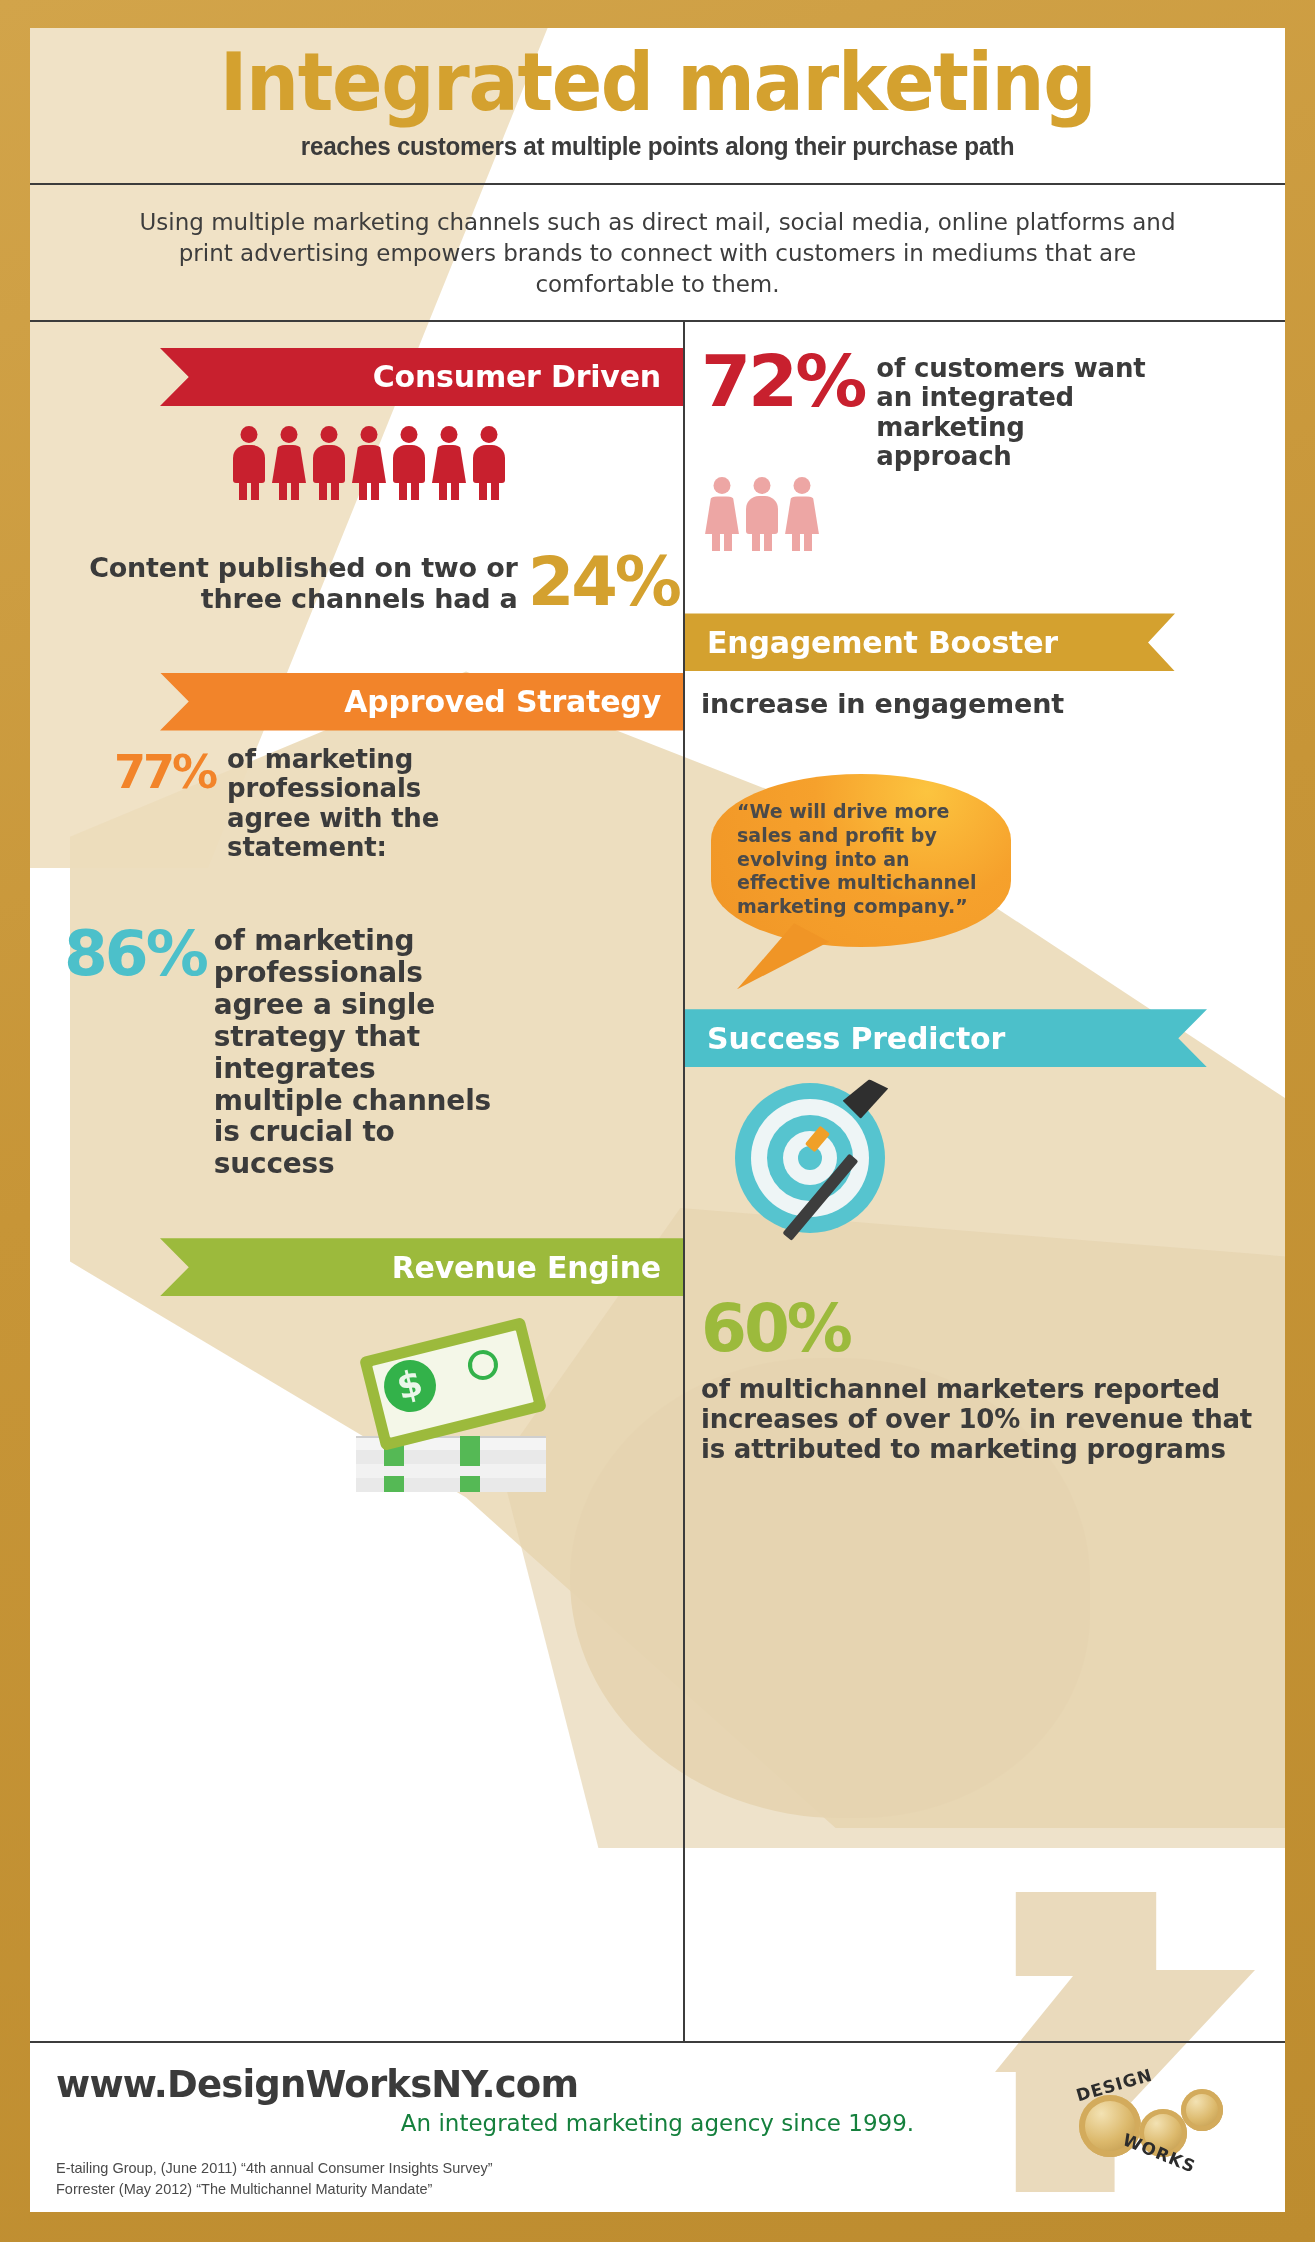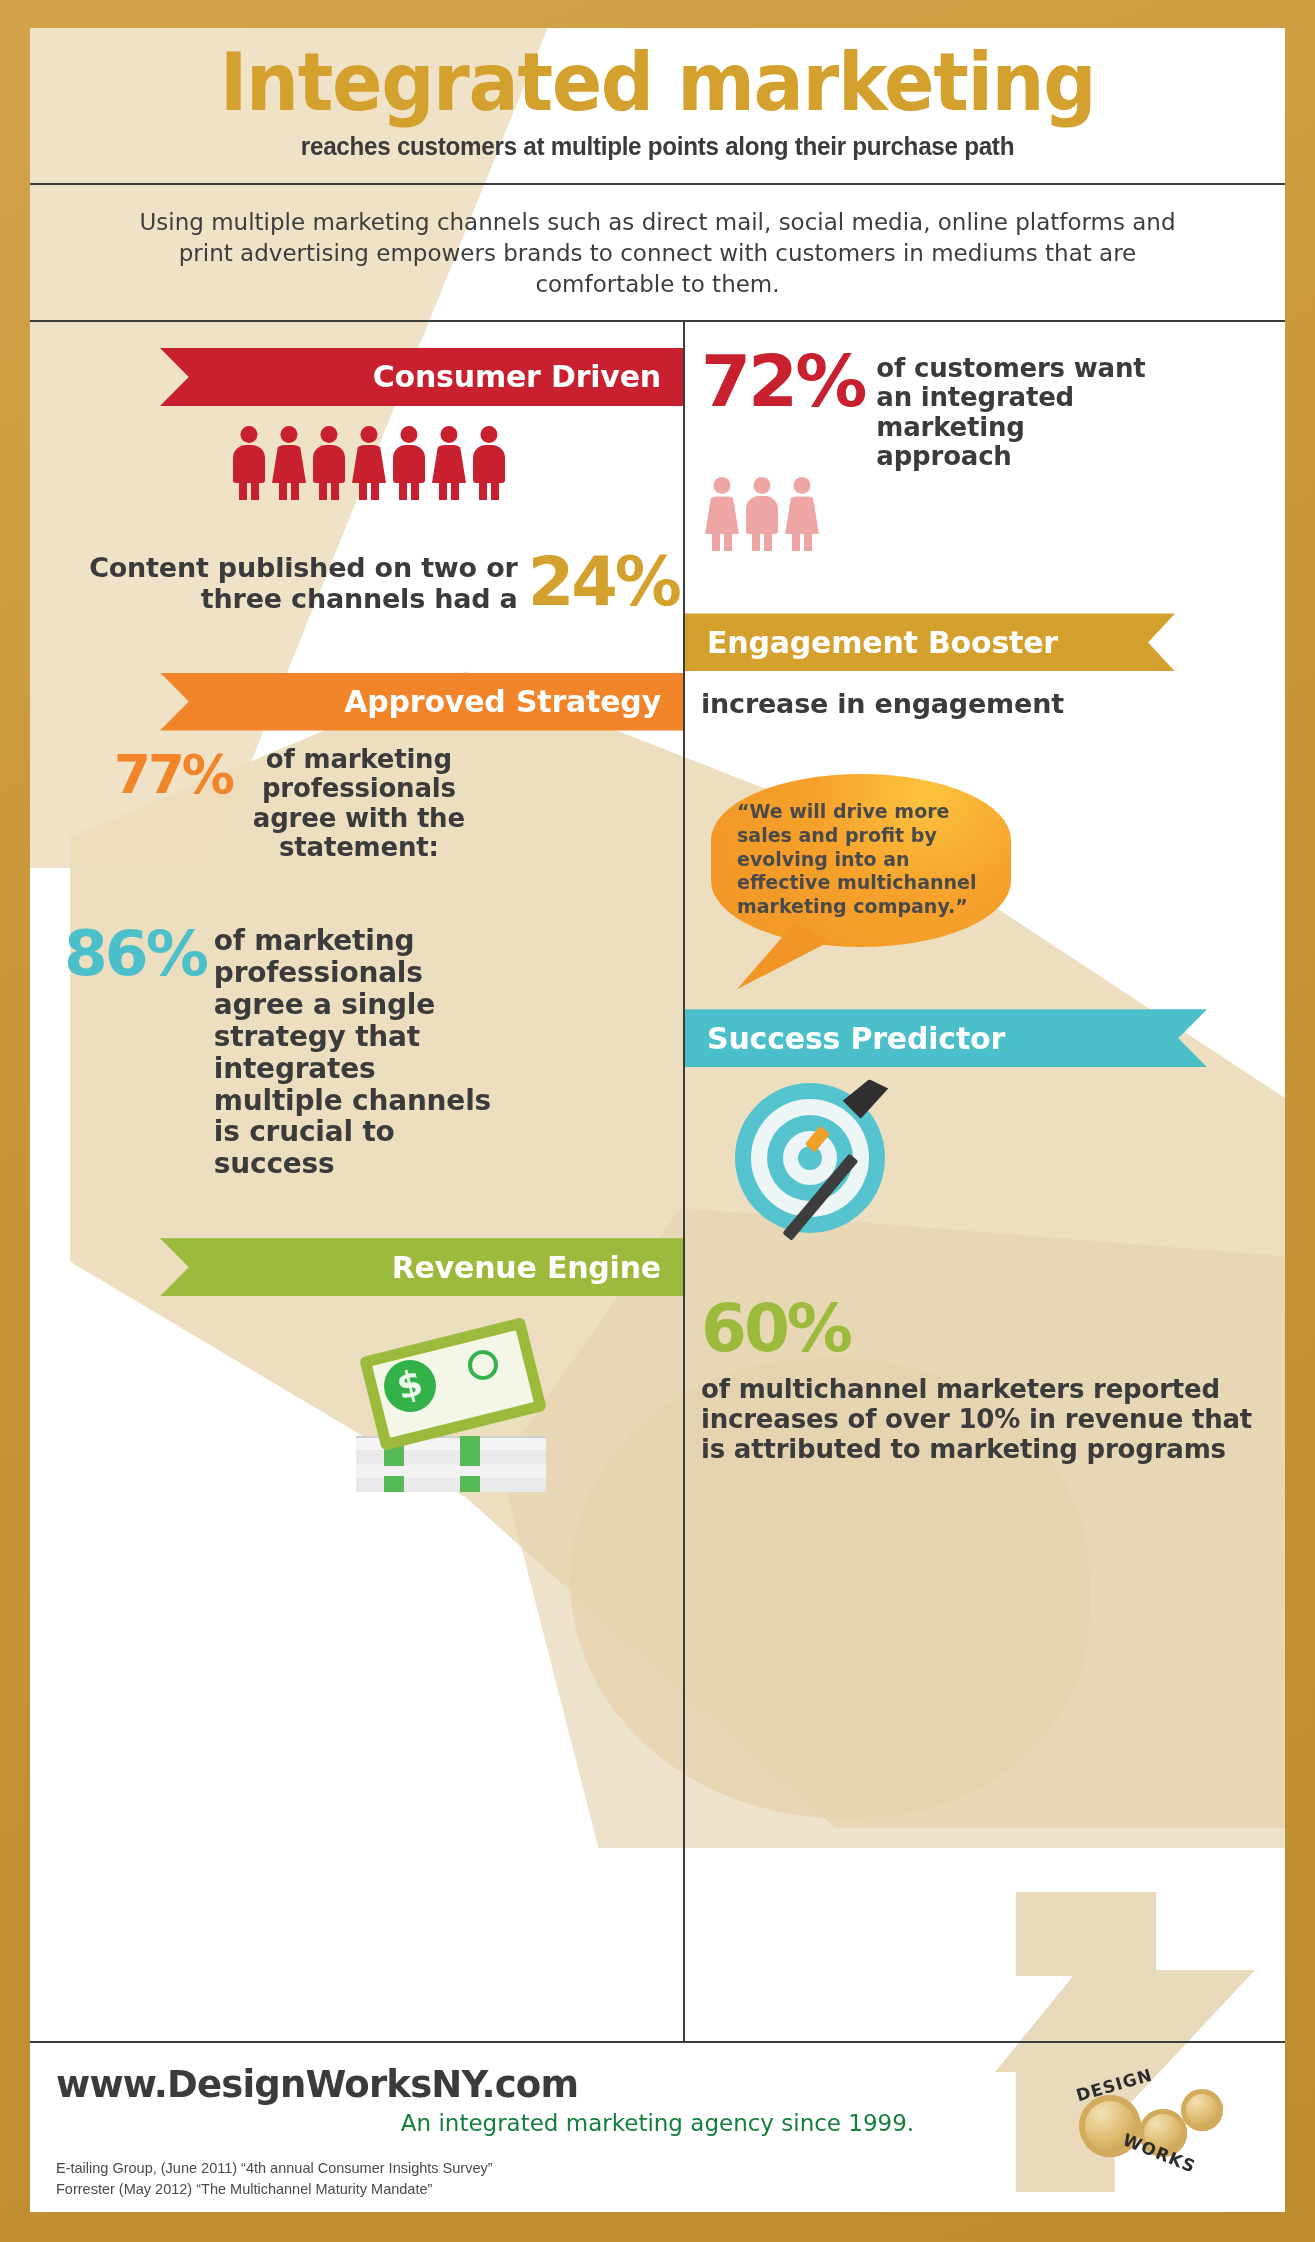--- a/index.html
+++ b/index.html
@@ -234,26 +234,26 @@
                   <div class="leg-r" style="background:#c8202e"></div>
                 </div>
             </div>
           </div>
 
           <div style="display:flex; align-items:center; justify-content:flex-start; padding:52px 4px 0 0;">
             <div class="body-text" style="text-align:right; font-size:27px; line-height:1.16;">Content published on two or three channels had a</div>
             <div class="stat-big" style="font-size:67px; color:#d4a12f; margin-left:10px;">24%</div>
           </div>
 
-          <div style="padding:58px 0 0 0;text-align:center;">
+          <div style="padding:58px 0 0 0;">
             <div class="ribbon ribbon-l" style="background:#f2842a; margin-left:130px;">
               <span>Approved Strategy</span>
             </div>
             <div style="display:flex; align-items:flex-start; padding:14px 4px 0 84px;">
-              <div class="stat-big" style="font-size:53px; color:#f2842a; margin-top:6px;">77%</div>
+              <div class="stat-big" style="font-size:46px; color:#f2842a; margin-top:6px;">77%</div>
               <div class="body-text" style="margin-left:12px; width:230px; font-size:26px; line-height:1.14;">of marketing professionals agree with the statement:</div>
             </div>
           </div>
 
           <div style="display:flex; align-items:flex-start; padding:62px 6px 0 34px;">
             <div class="stat-big" style="font-size:63px; color:#4cc0ca;">86%</div>
             <div class="body-text" style="margin-left:8px; width:290px; font-size:28px; line-height:1.14;">of marketing professionals agree a single strategy that integrates multiple channels is crucial to success</div>
           </div>
 
           <div style="padding:58px 0 0 0;">

